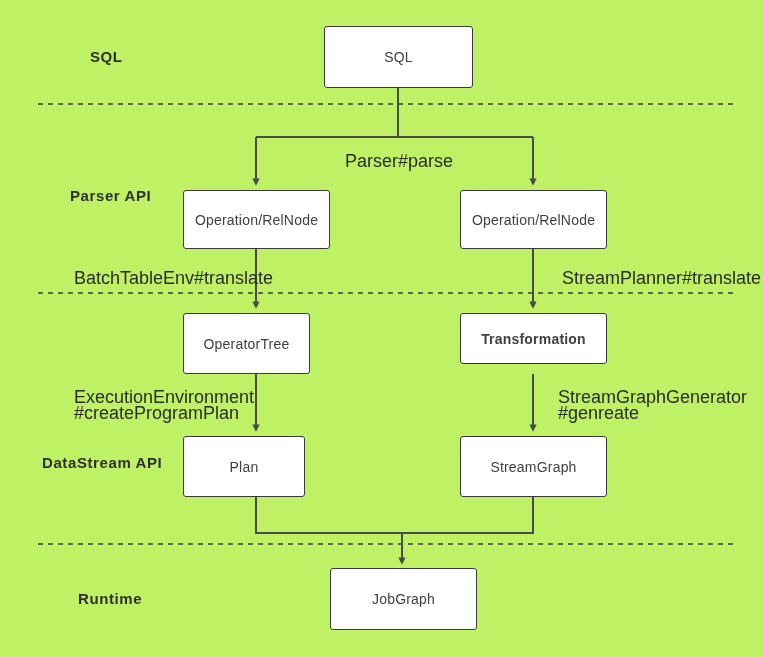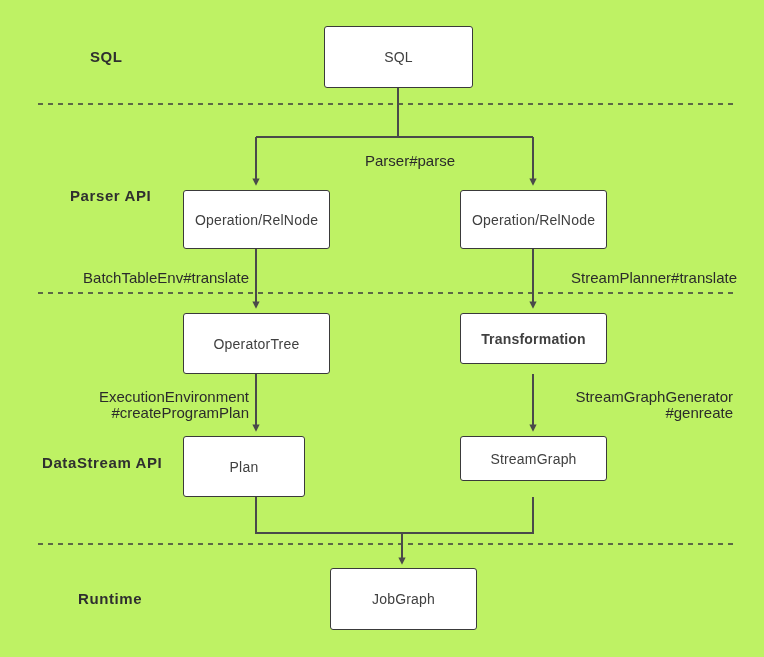--- a/index.html
+++ b/index.html
@@ -43,23 +43,23 @@
     color: #2f2f2f;
     font-size: 15px;
     font-weight: bold;
     letter-spacing: 0.6px;
     white-space: nowrap;
     z-index: 2;
   }
   .edge-label {
     position: absolute;
     color: #2b2b2b;
-    font-size: 15px;
+    font-size: 18px;
     line-height: 16px;
-    text-align: right;
+    text-align: left;
     white-space: pre;
     z-index: 2;
   }
 </style>
 </head>
 <body>
 
 <div id="canvas">
 
   <svg class="layer" viewBox="0 0 764 657" xmlns="http://www.w3.org/2000/svg">
@@ -109,24 +109,24 @@
   </svg>
 
   <div class="lane-label" style="left:90px; top:48px;">SQL</div>
   <div class="lane-label" style="left:70px; top:187px;">Parser API</div>
   <div class="lane-label" style="left:42px; top:454px;">DataStream API</div>
   <div class="lane-label" style="left:78px; top:590px;">Runtime</div>
 
   <div class="node-box" style="left:324px; top:26px; width:149px; height:62px;">SQL</div>
   <div class="node-box" style="left:183px; top:190px; width:147px; height:59px;">Operation/RelNode</div>
   <div class="node-box" style="left:460px; top:190px; width:147px; height:59px;">Operation/RelNode</div>
-  <div class="node-box" style="left:183px; top:313px; width:147px; height:61px;">OperatorTree</div>
+  <div class="node-box" style="left:183px; top:313px; width:127px; height:61px;">OperatorTree</div>
   <div class="node-box" style="left:460px; top:313px; width:147px; height:51px;font-weight:bold;">Transformation</div>
   <div class="node-box" style="left:183px; top:436px; width:122px; height:61px;">Plan</div>
-  <div class="node-box" style="left:460px; top:436px; width:147px; height:45px;">StreamGraph</div>
+  <div class="node-box" style="left:460px; top:436px; width:147px; height:61px;">StreamGraph</div>
   <div class="node-box" style="left:330px; top:568px; width:147px; height:62px;">JobGraph</div>
 
   <div class="edge-label" style="left:345px; top:153px; width:110px;">Parser#parse</div>
   <div class="edge-label" style="left:74px; top:270px; width:175px;">BatchTableEnv#translate</div>
   <div class="edge-label" style="left:562px; top:270px; width:175px;">StreamPlanner#translate</div>
   <div class="edge-label" style="left:74px; top:389px; width:175px;">ExecutionEnvironment
 #createProgramPlan</div>
   <div class="edge-label" style="left:558px; top:389px; width:175px;">StreamGraphGenerator
 #genreate</div>
 

